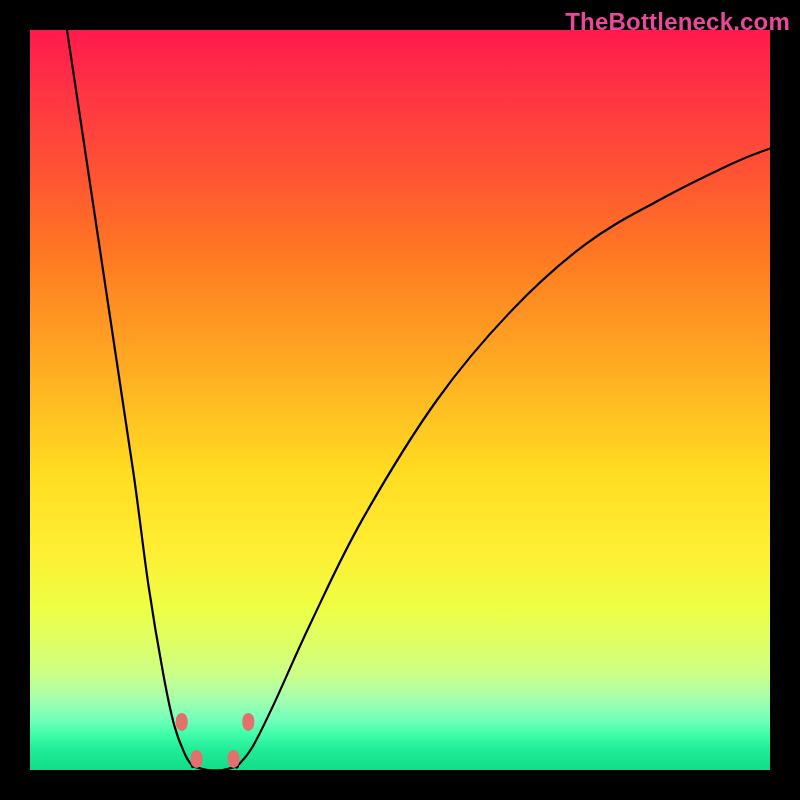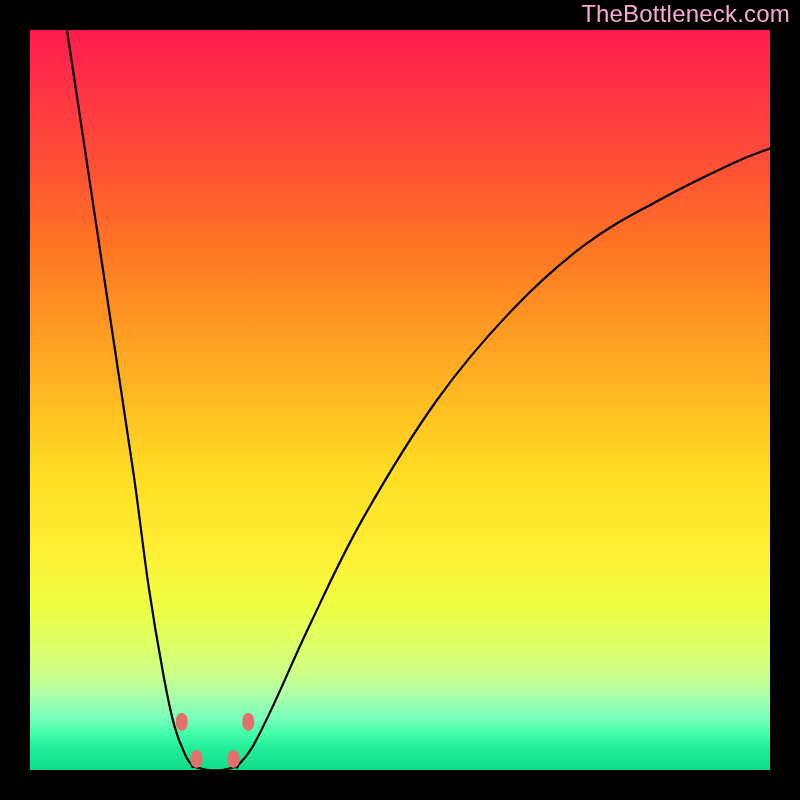--- a/index.html
+++ b/index.html
@@ -30,26 +30,26 @@
       #ccff88 87%,
       #aaffaa 90%,
       #77ffbb 93%,
       #44ffaa 95%,
       #22ee99 97%,
       #11dd88 100%
     );
   }
   .watermark {
     position: absolute;
-    top: 0;
+    top: 8px;
     right: 10px;
     font-family: Arial, Helvetica, sans-serif;
     font-size: 24px;
-    font-weight: 400;
-    color: #f9a8d4;
+    font-weight: 700;
+    color: #ec4899;
     letter-spacing: 0.2px;
   }
   svg.curve {
     position: absolute;
     left: 0;
     top: 0;
     width: 740px;
     height: 740px;
   }
   .curve path.line {

